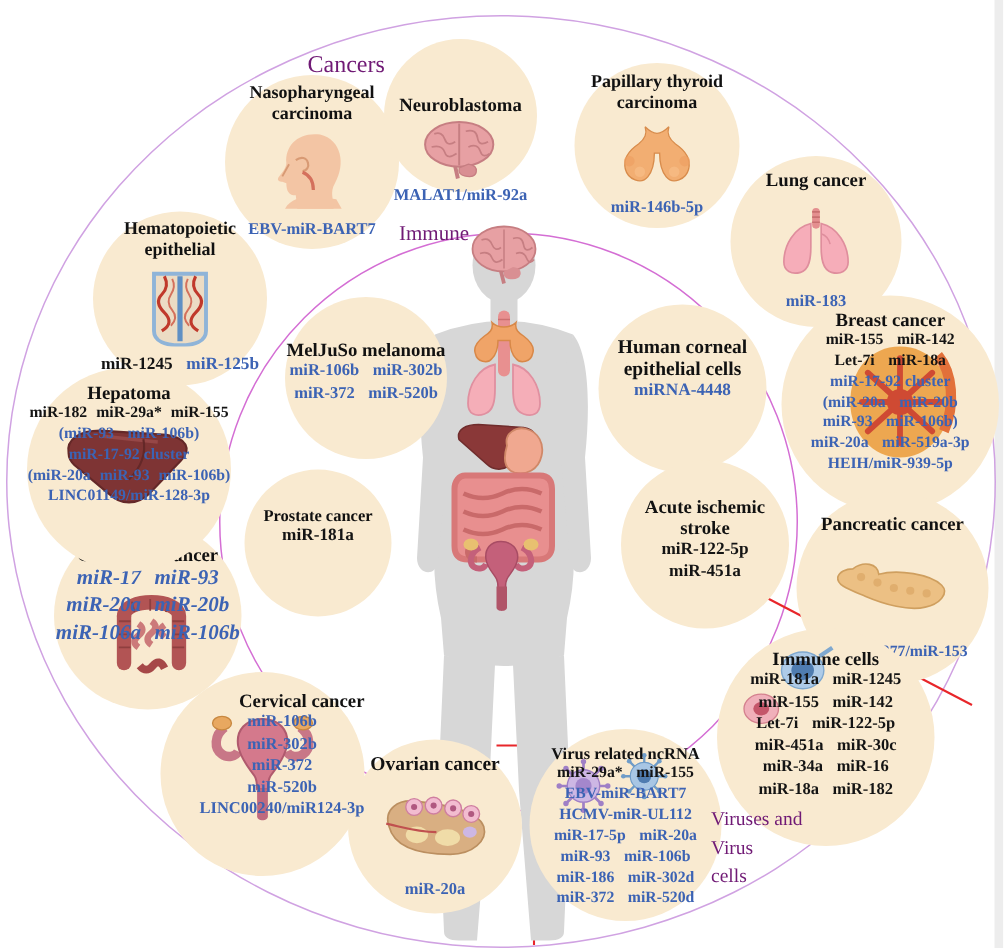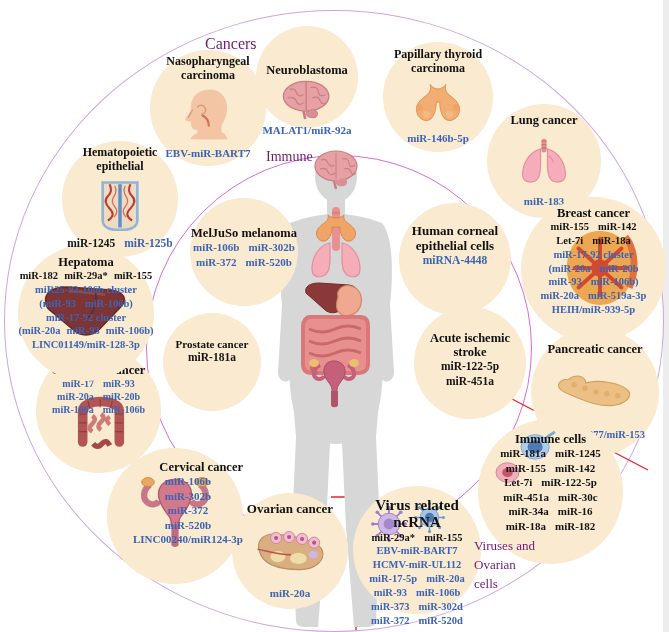--- a/index.html
+++ b/index.html
@@ -72,21 +72,21 @@
           <ellipse cx="78" cy="216" rx="5" ry="4" fill="#e8c070"></ellipse>
           <path d="M58 214c-7 0-11 5-10 12 1 6 5 9 7 13 1 2 1 4 1 6h5c0-2 0-4 1-6 2-4 6-7 7-13 1-7-4-12-11-12Z" fill="#c4607a" stroke="#a84c64"></path>
           <path d="M55 244h7v14c0 3-7 3-7 0Z" fill="#b05468"></path>
         </g>
       </svg></div>
 
   <div class="lbl" id="lbl-cancers">Cancers</div>
   <div class="lbl" id="lbl-other">Immune</div>
   <div class="lbl" id="lbl-viruses">
     <div>Viruses and</div>
-    <div>Ovarian</div>
+    <div>Virus</div>
     <div>cells</div>
   </div>
 
   <div class="bubble" style="left: 150px; top: 50px; height: 116px; width: 116px;">
       <div class="bcontent even">
         <div class="btitle" style="font-size: 12px;">
           <div>Nasopharyngeal</div>
           <div>carcinoma</div>
         </div>
         <span class="icon" style="width: 56px; height: 54px;"><svg viewBox="0 0 60 60" width="100%" height="100%">
@@ -297,21 +297,21 @@
             <circle cx="33" cy="33" r="2"></circle>
             <circle cx="20" cy="38" r="2"></circle>
             <circle cx="7" cy="33" r="2"></circle>
             <circle cx="2" cy="20" r="2"></circle>
             <circle cx="7" cy="7" r="2"></circle>
           </g>
           <circle cx="20" cy="20" r="12" fill="#a8c6e4" stroke="#6f9cc8"></circle>
           <circle cx="20" cy="20" r="6" fill="#4f7cb0"></circle>
         </svg></span>
       <div class="bcontent" style="padding-top: 11px;">
-        <div class="btitle" style="font-size: 15px;">
+        <div class="btitle" style="font-size: 11px;">
           <div>Virus related ncRNA</div>
         </div>
         <div class="brows" style="font-size: 10.5px;">
           <div class="brow">
             <span class="c-black">miR-29a*</span>
             <span class="c-black">miR-155</span>
           </div>
           <div class="brow">
             <span class="c-blue">EBV-miR-BART7</span>
           </div>
@@ -320,21 +320,21 @@
           </div>
           <div class="brow">
             <span class="c-blue">miR-17-5p</span>
             <span class="c-blue">miR-20a</span>
           </div>
           <div class="brow">
             <span class="c-blue">miR-93</span>
             <span class="c-blue">miR-106b</span>
           </div>
           <div class="brow">
-            <span class="c-blue">miR-373</span>
+            <span class="c-blue">miR-186</span>
             <span class="c-blue">miR-302d</span>
           </div>
           <div class="brow">
             <span class="c-blue">miR-372</span>
             <span class="c-blue">miR-520d</span>
           </div>
         </div>
       </div>
     </div>
   <div class="bubble" style="left: 232px; top: 493px; height: 116px; width: 116px;">
@@ -407,21 +407,21 @@
           <g stroke="#8f3f3f" stroke-width="1.4">
             <path d="M10 30h9M10 40h9M10 50h9M51 30h9M51 40h9M51 50h9M20 15l2 8M34 13v9M48 15l-2 8"></path>
           </g>
           <path d="M25 32q6 4 0 9t0 9M35 30q6 4 0 9t0 9M45 33q-6 4 0 9" fill="none" stroke="#cc7a7a" stroke-width="5"></path>
           <path d="M26 64q5 6 10 0t9 2" stroke="#a64848" stroke-width="6" fill="none"></path>
         </svg></span>
       <div class="bcontent" style="padding-top: 15px;">
         <div class="btitle" style="font-size: 12.5px;">
           <div>Colorectal cancer</div>
         </div>
-        <div class="brows" style="font-size: 10px;">
+        <div class="brows" style="font-size: 14px; font-style: italic;">
           <div class="brow">
             <span class="c-blue">miR-17</span>
             <span class="c-blue">miR-93</span>
           </div>
           <div class="brow">
             <span class="c-blue">miR-20a</span>
             <span class="c-blue">miR-20b</span>
           </div>
           <div class="brow">
             <span class="c-blue">miR-106a</span>
@@ -440,23 +440,20 @@
         <div class="btitle" style="font-size: 12.5px;">
           <div>Hepatoma</div>
         </div>
         <div class="brows" style="font-size: 10.5px;">
           <div class="brow" style="gap: 6px;">
             <span class="c-black">miR-182</span>
             <span class="c-black">miR-29a*</span>
             <span class="c-black">miR-155</span>
           </div>
           <div class="brow">
-            <span class="c-blue">miR25-93-106b cluster</span>
-          </div>
-          <div class="brow">
             <span class="c-blue">(miR-93</span>
             <span class="c-blue">miR-106b)</span>
           </div>
           <div class="brow">
             <span class="c-blue">miR-17-92 cluster</span>
           </div>
           <div class="brow" style="gap: 6px;">
             <span class="c-blue">(miR-20a</span>
             <span class="c-blue">miR-93</span>
             <span class="c-blue">miR-106b)</span>

